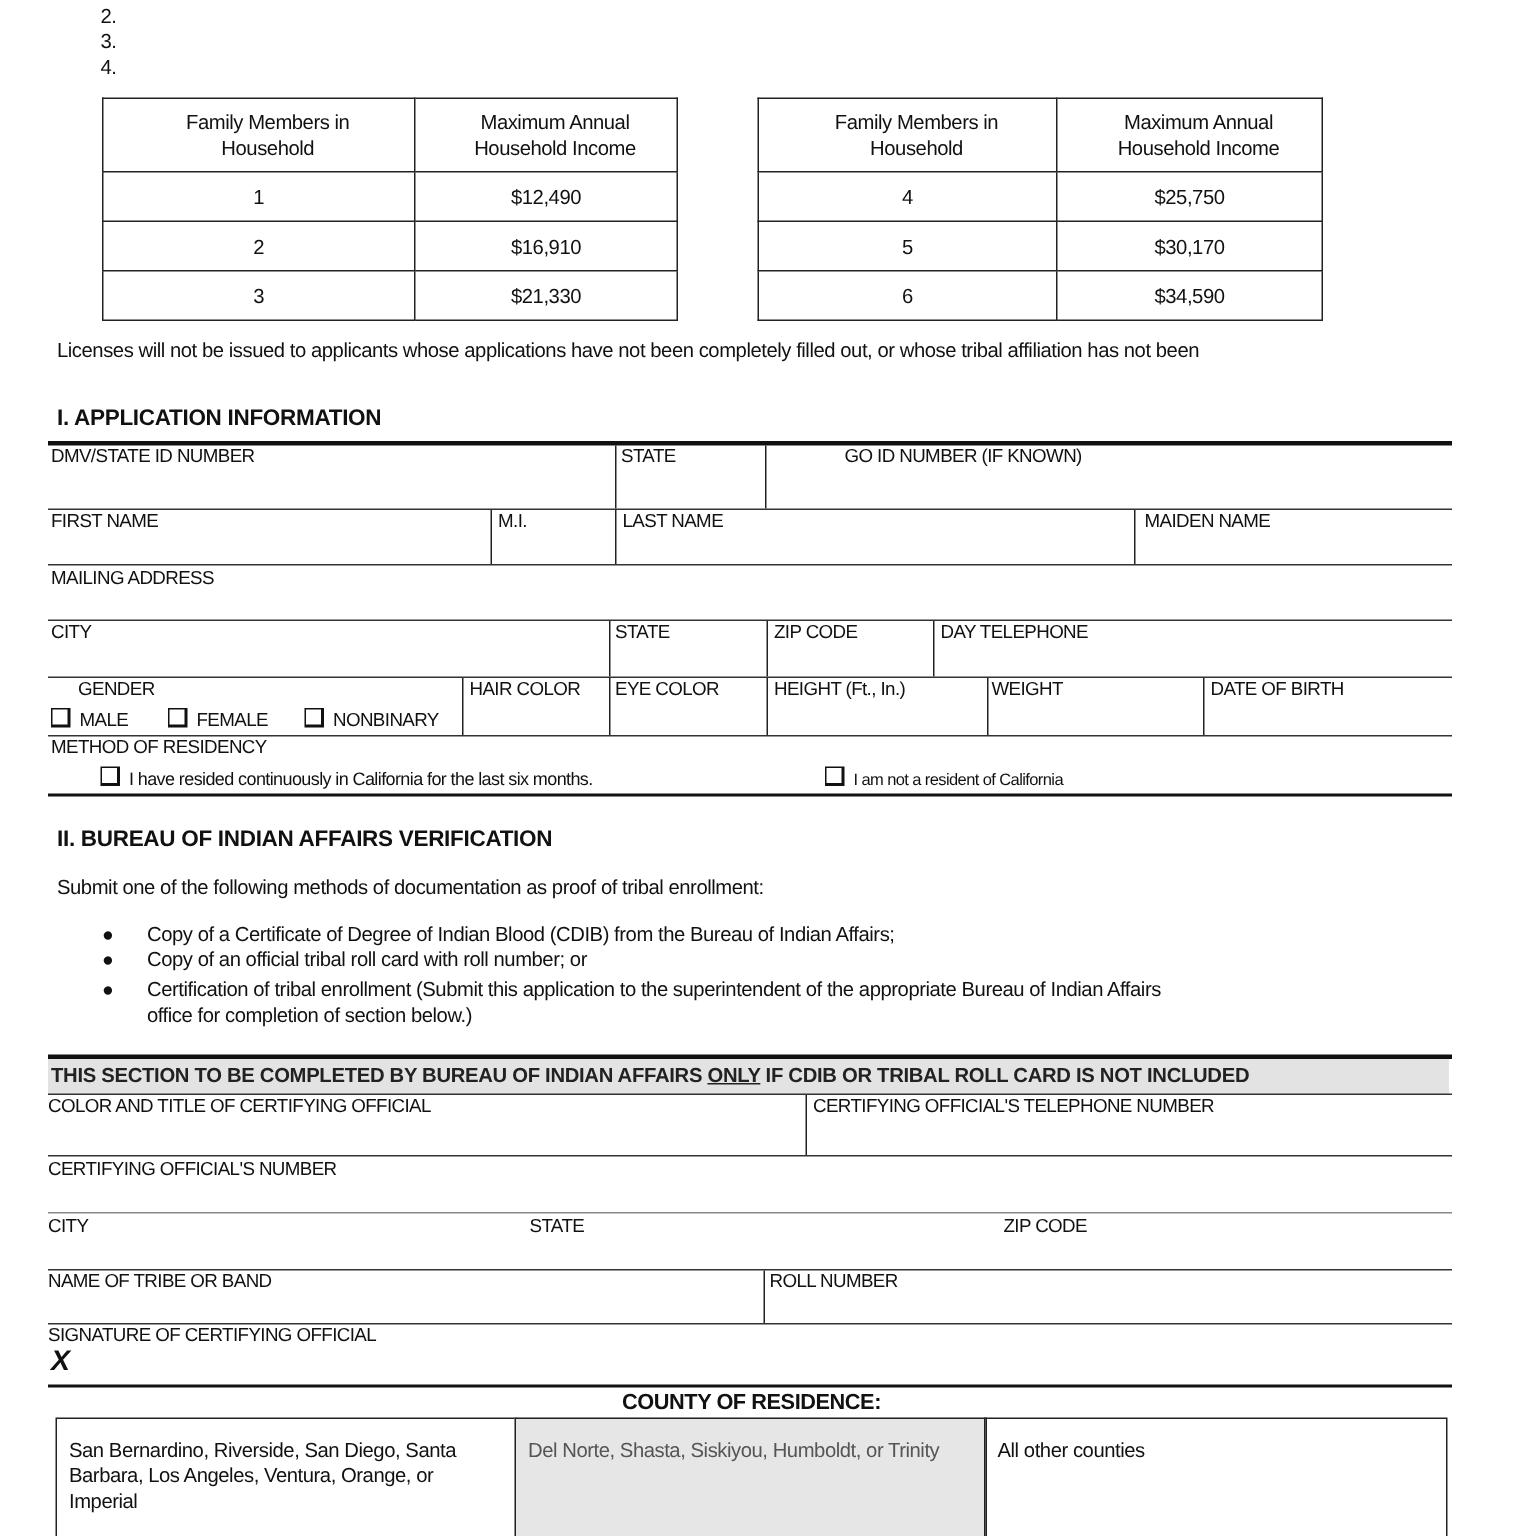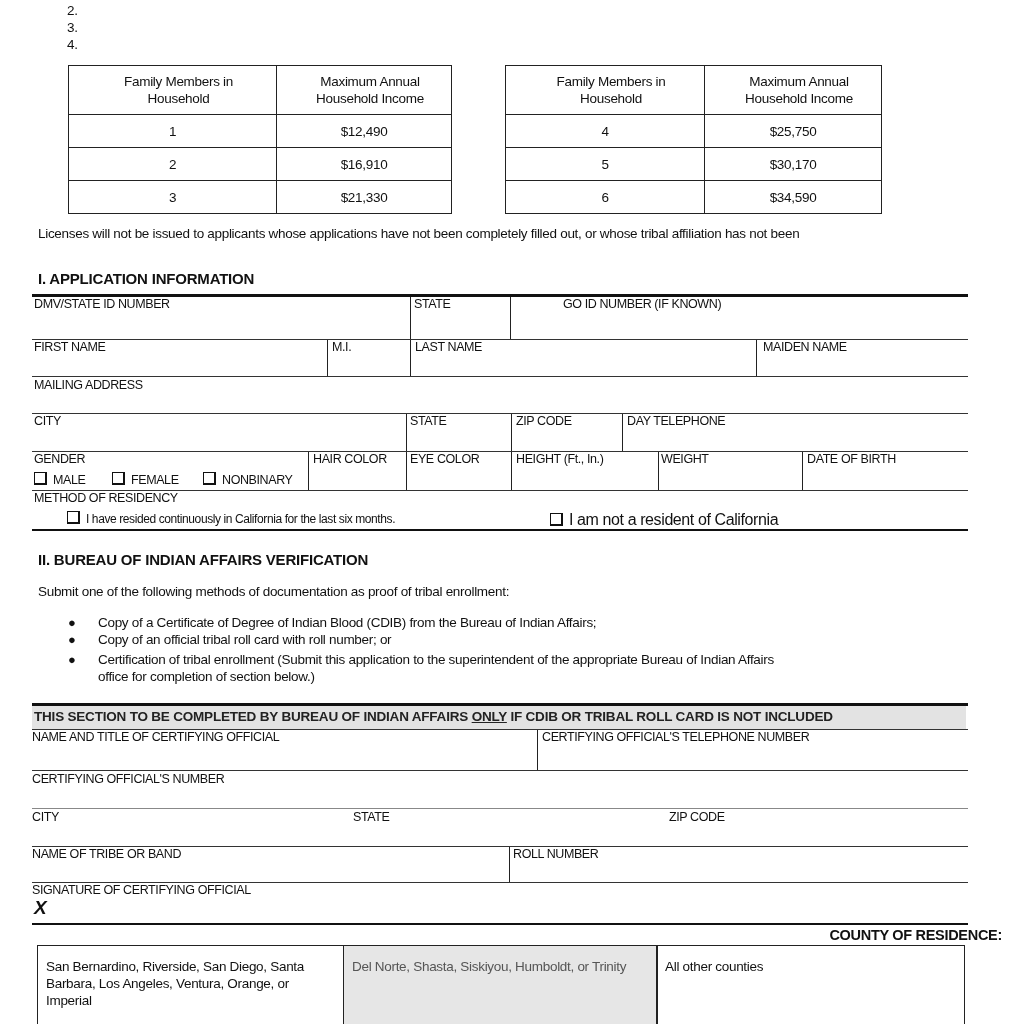--- a/index.html
+++ b/index.html
@@ -136,21 +136,21 @@
 <div class="field" style="left:512px;top:414px;width:110px;height:37px;">
   <span class="lbl" style="left:4px;top:0;">ZIP CODE</span>
 </div>
 <div class="vl" style="left:622px;top:414px;height:37px;"></div>
 <div class="field" style="left:623px;top:414px;width:345px;height:37px;text-align:right;">
   <span class="lbl" style="left:4px;top:0;">DAY TELEPHONE</span>
 </div>
 <div class="hl1" style="left:32px;top:451px;width:936px;"></div>
 
 <div class="abs" style="left:32px;top:452px;width:276px;height:38px;">
-  <span class="lbl" style="left:2px;top:0;">GENDER</span>
+  <span class="lbl" style="left:20px;top:0;">GENDER</span>
   <span class="lbl" style="left:2px;top:20px;"><span class="cb"></span><span>MALE</span></span>
   <span class="lbl" style="left:80px;top:20px;"><span class="cb"></span><span>FEMALE</span></span>
   <span class="lbl" style="left:171px;top:20px;"><span class="cb"></span><span>NONBINARY</span></span>
 </div>
 <div class="vl" style="left:308px;top:452px;height:38px;"></div>
 <div class="field" style="left:309px;top:452px;width:97px;height:38px;">
   <span class="lbl" style="left:4px;top:0;">HAIR COLOR</span>
 </div>
 <div class="vl" style="left:406px;top:452px;height:38px;"></div>
 <div class="field" style="left:407px;top:452px;width:104px;height:38px;">
@@ -166,21 +166,21 @@
 </div>
 <div class="vl" style="left:802px;top:452px;height:38px;"></div>
 <div class="field" style="left:803px;top:452px;width:165px;height:38px;">
   <span class="lbl" style="left:4px;top:0;">DATE OF BIRTH</span>
 </div>
 <div class="hl1" style="left:32px;top:490px;width:936px;"></div>
 
 <div class="abs" style="left:32px;top:491px;width:936px;height:38px;">
   <span class="lbl" style="left:2px;top:0;">METHOD OF RESIDENCY</span>
   <span class="lbl" style="left:35px;top:20px;font-size:12px;"><span class="cb"></span><span>I have resided continuously in California for the last six months.</span></span>
-  <span class="lbl" style="left:518px;top:20px;font-size:16px;"><span class="cb"></span><span>I am not a resident of California</span></span>
+  <span class="lbl" style="left:518px;top:20px;font-size:11px;"><span class="cb"></span><span>I am not a resident of California</span></span>
 </div>
 <div class="hl" style="left:32px;top:529px;width:936px;"></div>
 
 <div class="abs sechead" style="left:38px;top:551px;">II.  BUREAU OF INDIAN AFFAIRS VERIFICATION</div>
 <div class="abs t13" style="left:38px;top:584px;">Submit one of the following methods of documentation as proof of tribal enrollment:</div>
 
 <span class="bul" style="top:615px;">●</span>
 <span class="bultx" style="top:615px;">Copy of a Certificate of Degree of Indian Blood (CDIB) from the Bureau of Indian Affairs;</span>
 <span class="bul" style="top:632px;">●</span>
 <span class="bultx" style="top:632px;">Copy of an official tribal roll card with roll number; or</span>
@@ -188,21 +188,21 @@
 <span class="bultx" style="top:652px;">Certification of tribal enrollment (Submit this application to the superintendent of the appropriate Bureau of Indian Affairs</span>
 <span class="bultx" style="top:669px;">office for completion of section below.)</span>
 
 <div class="hl" style="left:32px;top:703px;width:936px;border-top-width:3px;"></div>
 <div class="grayband" style="top:706px;">
   <span class="abs" style="left:2px;top:3px;font-size:13.5px;font-weight:bold;letter-spacing:-0.2px;white-space:nowrap;color:#222;"><span>THIS SECTION TO BE COMPLETED BY BUREAU OF INDIAN AFFAIRS </span><u>ONLY</u><span> IF CDIB OR TRIBAL ROLL CARD IS NOT INCLUDED</span></span>
 </div>
 <div class="hl1" style="left:32px;top:729px;width:936px;"></div>
 
 <div class="field" style="left:32px;top:730px;width:505px;height:40px;">
-  <span class="lbl" style="left:0;top:0;">NAME AND TITLE OF CERTIFYING OFFICIAL</span>
+  <span class="lbl" style="left:0;top:0;">COLOR AND TITLE OF CERTIFYING OFFICIAL</span>
 </div>
 <div class="vl" style="left:537px;top:730px;height:40px;"></div>
 <div class="field" style="left:538px;top:730px;width:430px;height:40px;">
   <span class="lbl" style="left:4px;top:0;">CERTIFYING OFFICIAL'S TELEPHONE NUMBER</span>
 </div>
 <div class="hl1" style="left:32px;top:770px;width:936px;"></div>
 
 <div class="field" style="left:32px;top:771px;width:936px;height:38px;">
   <span class="lbl" style="left:0;top:1px;">CERTIFYING OFFICIAL'S NUMBER</span>
 </div>
@@ -227,17 +227,17 @@
   <span class="lbl" style="left:3px;top:0;">ROLL NUMBER</span>
 </div>
 <div class="hl1" style="left:32px;top:882px;width:936px;"></div>
 
 <div class="field" style="left:32px;top:883px;width:936px;height:40px;">
   <span class="lbl" style="left:0;top:0;">SIGNATURE OF CERTIFYING OFFICIAL</span>
   <span class="abs" style="left:2px;top:14px;font-size:19px;font-weight:bold;font-style:italic;">X</span>
 </div>
 <div class="hl" style="left:32px;top:923px;width:936px;border-top-width:2.5px;"></div>
 
-<div class="abs" style="left:0;top:927px;width:1002px;text-align:right;font-weight:bold;font-size:14.5px;letter-spacing:-0.3px;">COUNTY OF RESIDENCE:</div>
+<div class="abs" style="left:0;top:927px;width:1002px;text-align:center;font-weight:bold;font-size:14.5px;letter-spacing:-0.3px;">COUNTY OF RESIDENCE:</div>
 
 <div class="county" style="left:37px;width:308px;">San Bernardino, Riverside, San Diego, Santa Barbara, Los Angeles, Ventura, Orange, or Imperial</div>
 <div class="county" style="left:343px;width:315px;background:#e6e6e6;color:#555;">Del Norte, Shasta, Siskiyou, Humboldt, or Trinity</div>
 <div class="county" style="left:656px;width:309px;">All other counties</div>
 
 </body></html>

